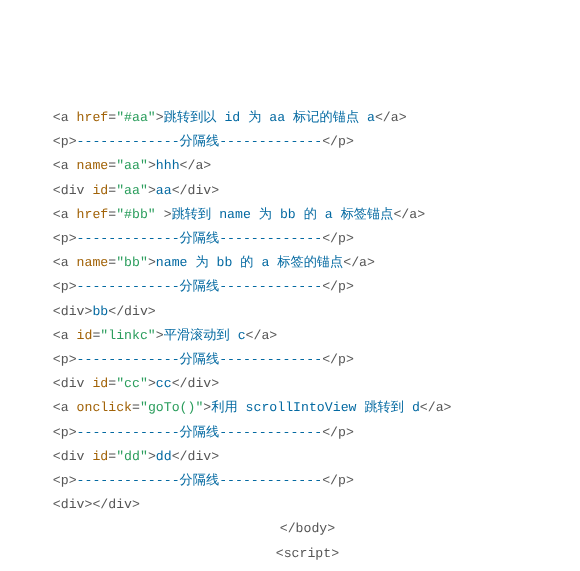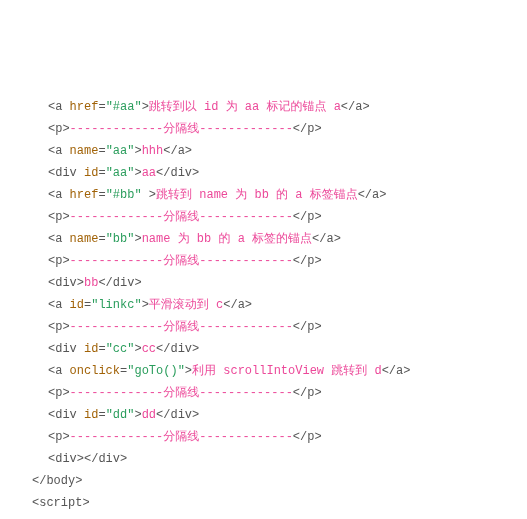--- a/index.html
+++ b/index.html
@@ -9,22 +9,22 @@
     font-family: Consolas, "Courier New", monospace;
     font-size: 12px;
     line-height: 22px;
     color: #555555;
     white-space: pre;
   }
   .line { display: block; }
   .tag { color: #555555; }
   .attr-name { color: #a16207; }
   .attr-val { color: #2a9d5c; }
-  .text { color: #ec4899; }
-  .ind1 { padding-left: 12px; }
+  .text { color: #0369a1; }
+  .ind1 { padding-left: 12px; text-align: center; }
   .ind2 { padding-left: 28px; }
 </style>
 </head>
 <body>
 
 
 
 <div id="code-container"><div class="line ind2"><span class="tag">&lt;a </span><span class="attr-name">href</span><span class="tag">=</span><span class="attr-val">"#aa"</span><span class="tag">&gt;</span><span class="text">跳转到以 id 为 aa 标记的锚点 a</span><span class="tag">&lt;/a&gt;</span></div><div class="line ind2"><span class="tag">&lt;p&gt;</span><span class="text">-------------分隔线-------------</span><span class="tag">&lt;/p&gt;</span></div><div class="line ind2"><span class="tag">&lt;a </span><span class="attr-name">name</span><span class="tag">=</span><span class="attr-val">"aa"</span><span class="tag">&gt;</span><span class="text">hhh</span><span class="tag">&lt;/a&gt;</span></div><div class="line ind2"><span class="tag">&lt;div </span><span class="attr-name">id</span><span class="tag">=</span><span class="attr-val">"aa"</span><span class="tag">&gt;</span><span class="text">aa</span><span class="tag">&lt;/div&gt;</span></div><div class="line ind2"><span class="tag">&lt;a </span><span class="attr-name">href</span><span class="tag">=</span><span class="attr-val">"#bb"</span><span class="tag"> &gt;</span><span class="text">跳转到 name 为 bb 的 a 标签锚点</span><span class="tag">&lt;/a&gt;</span></div><div class="line ind2"><span class="tag">&lt;p&gt;</span><span class="text">-------------分隔线-------------</span><span class="tag">&lt;/p&gt;</span></div><div class="line ind2"><span class="tag">&lt;a </span><span class="attr-name">name</span><span class="tag">=</span><span class="attr-val">"bb"</span><span class="tag">&gt;</span><span class="text">name 为 bb 的 a 标签的锚点</span><span class="tag">&lt;/a&gt;</span></div><div class="line ind2"><span class="tag">&lt;p&gt;</span><span class="text">-------------分隔线-------------</span><span class="tag">&lt;/p&gt;</span></div><div class="line ind2"><span class="tag">&lt;div&gt;</span><span class="text">bb</span><span class="tag">&lt;/div&gt;</span></div><div class="line ind2"><span class="tag">&lt;a </span><span class="attr-name">id</span><span class="tag">=</span><span class="attr-val">"linkc"</span><span class="tag">&gt;</span><span class="text">平滑滚动到 c</span><span class="tag">&lt;/a&gt;</span></div><div class="line ind2"><span class="tag">&lt;p&gt;</span><span class="text">-------------分隔线-------------</span><span class="tag">&lt;/p&gt;</span></div><div class="line ind2"><span class="tag">&lt;div </span><span class="attr-name">id</span><span class="tag">=</span><span class="attr-val">"cc"</span><span class="tag">&gt;</span><span class="text">cc</span><span class="tag">&lt;/div&gt;</span></div><div class="line ind2"><span class="tag">&lt;a </span><span class="attr-name">onclick</span><span class="tag">=</span><span class="attr-val">"goTo()"</span><span class="tag">&gt;</span><span class="text">利用 scrollIntoView 跳转到 d</span><span class="tag">&lt;/a&gt;</span></div><div class="line ind2"><span class="tag">&lt;p&gt;</span><span class="text">-------------分隔线-------------</span><span class="tag">&lt;/p&gt;</span></div><div class="line ind2"><span class="tag">&lt;div </span><span class="attr-name">id</span><span class="tag">=</span><span class="attr-val">"dd"</span><span class="tag">&gt;</span><span class="text">dd</span><span class="tag">&lt;/div&gt;</span></div><div class="line ind2"><span class="tag">&lt;p&gt;</span><span class="text">-------------分隔线-------------</span><span class="tag">&lt;/p&gt;</span></div><div class="line ind2"><span class="tag">&lt;div&gt;&lt;/div&gt;</span></div><div class="line ind1"><span class="tag">&lt;/body&gt;</span></div><div class="line ind1"><span class="tag">&lt;script&gt;</span></div><div class="line ind2"><span class="text">var cc = document.querySelector(</span><span class="attr-val">'#cc'</span><span class="text">)</span></div></div>
 
 

